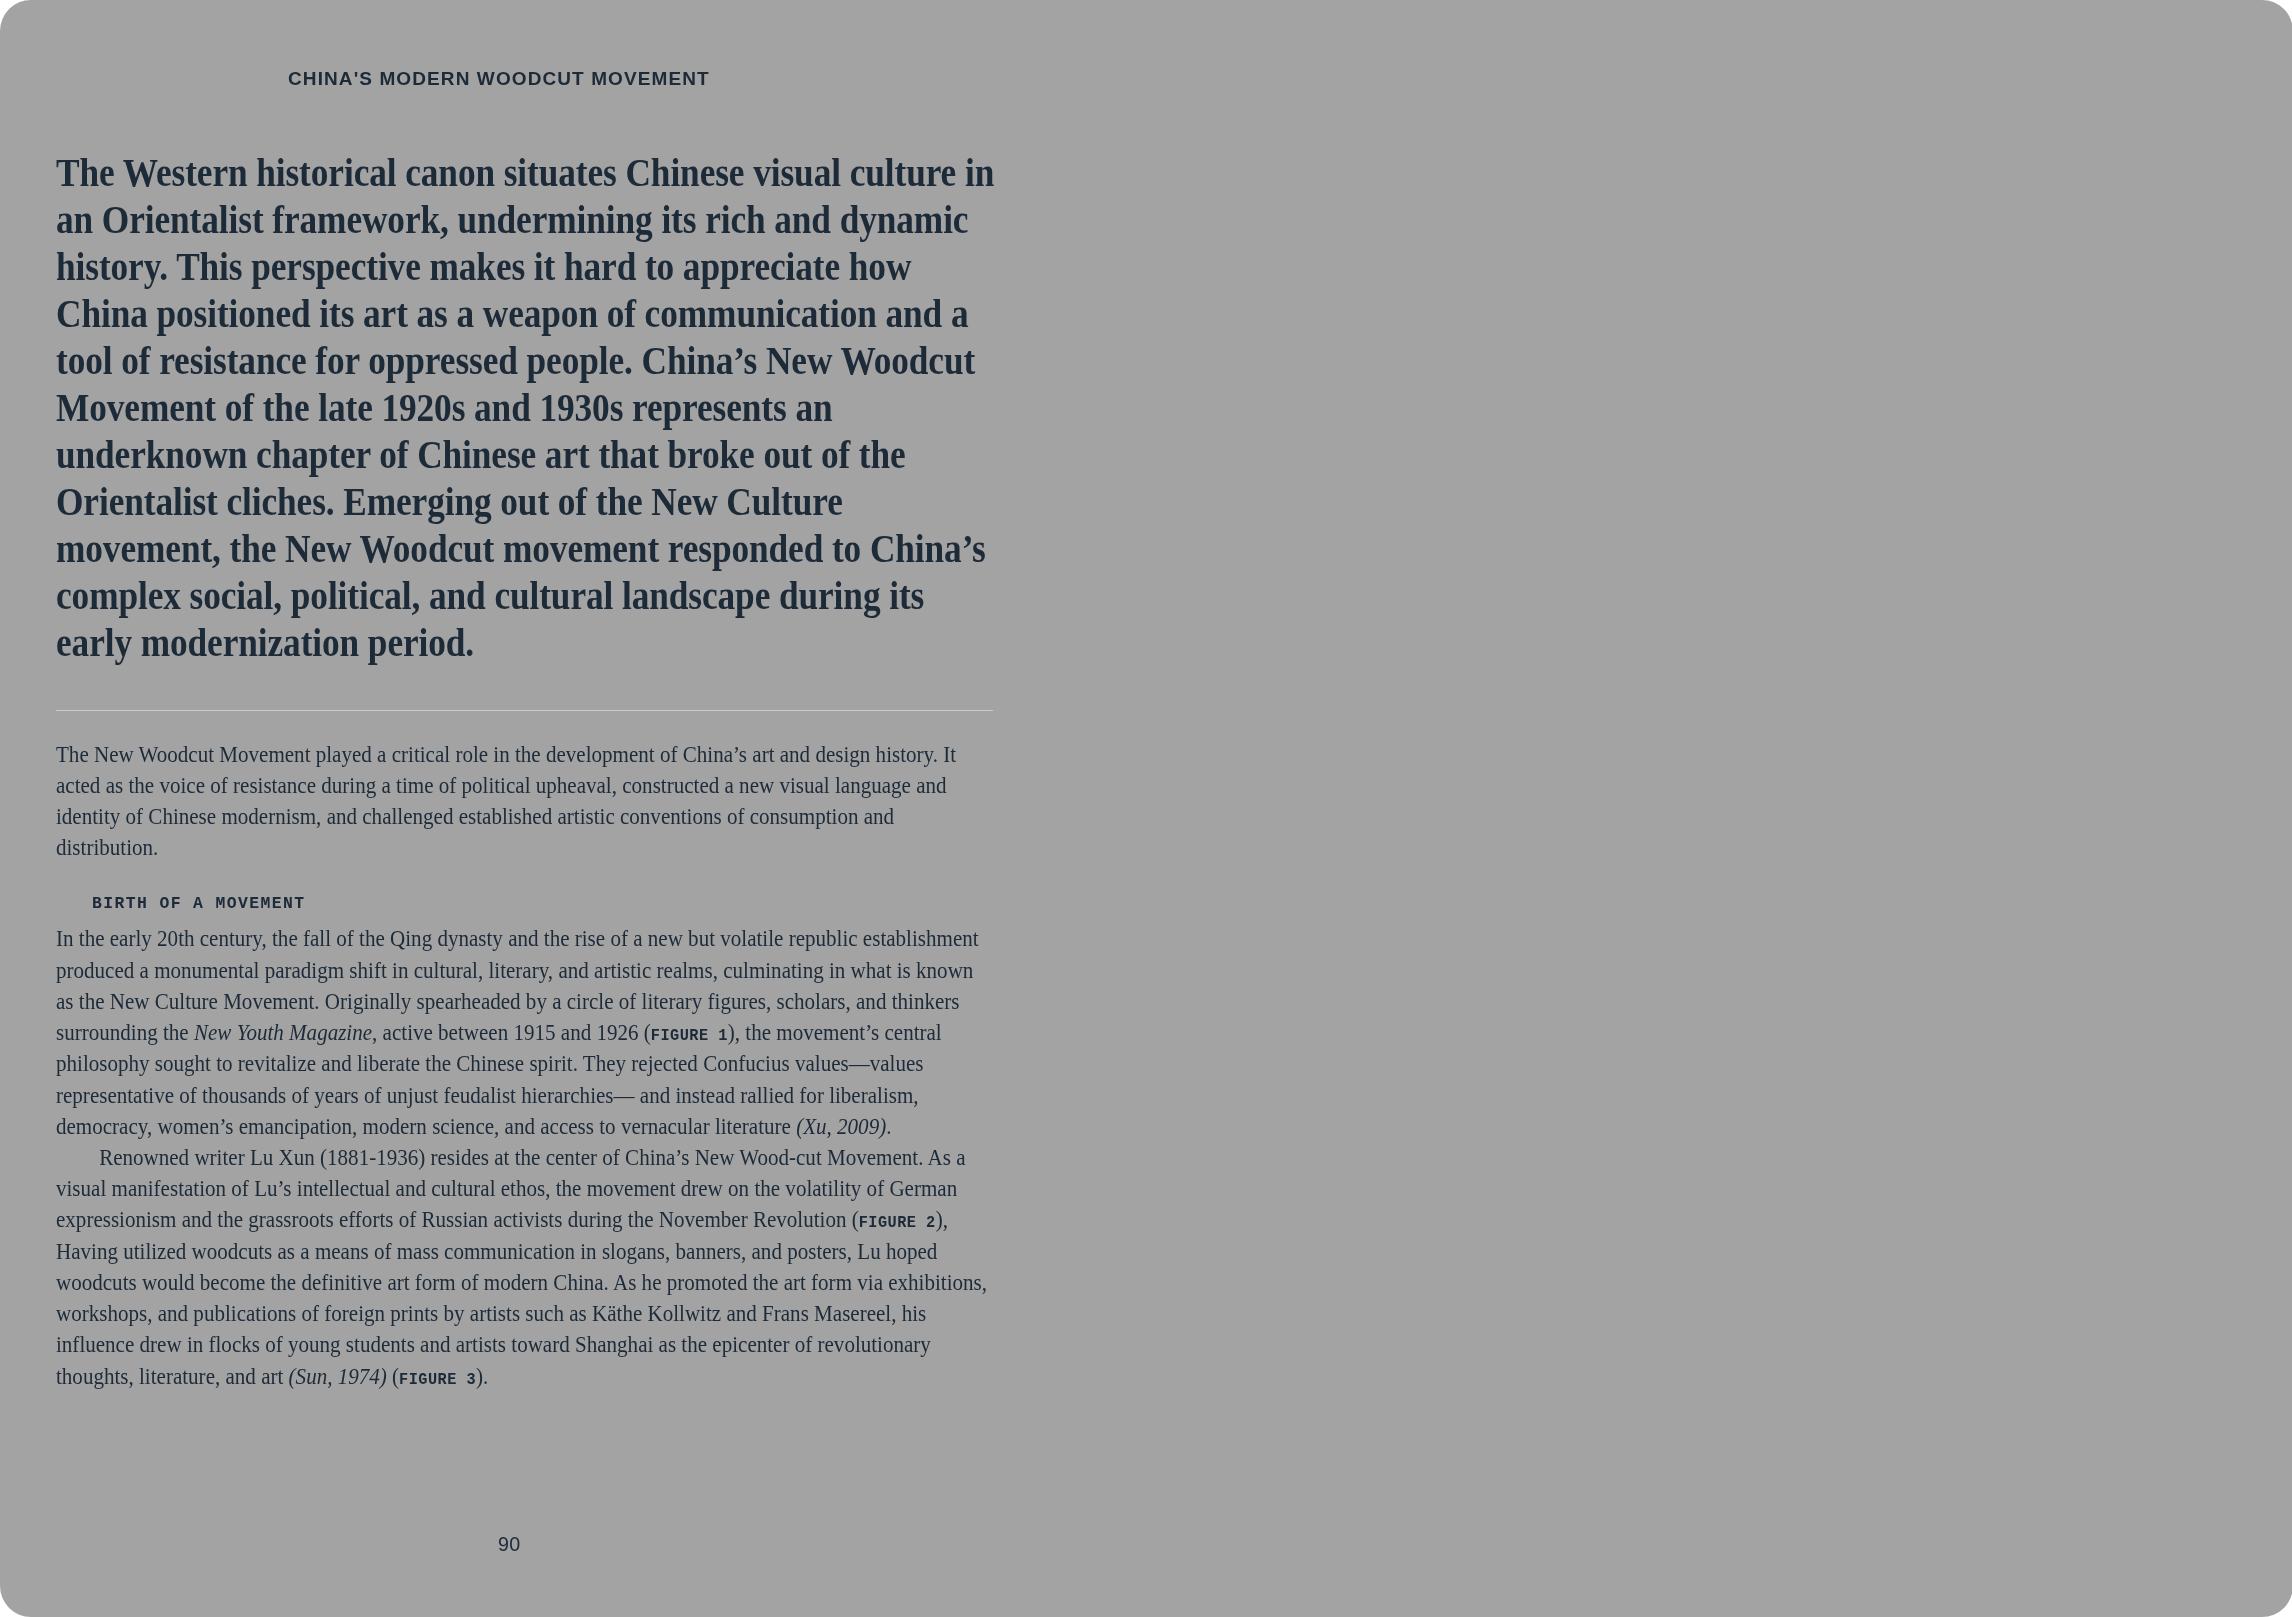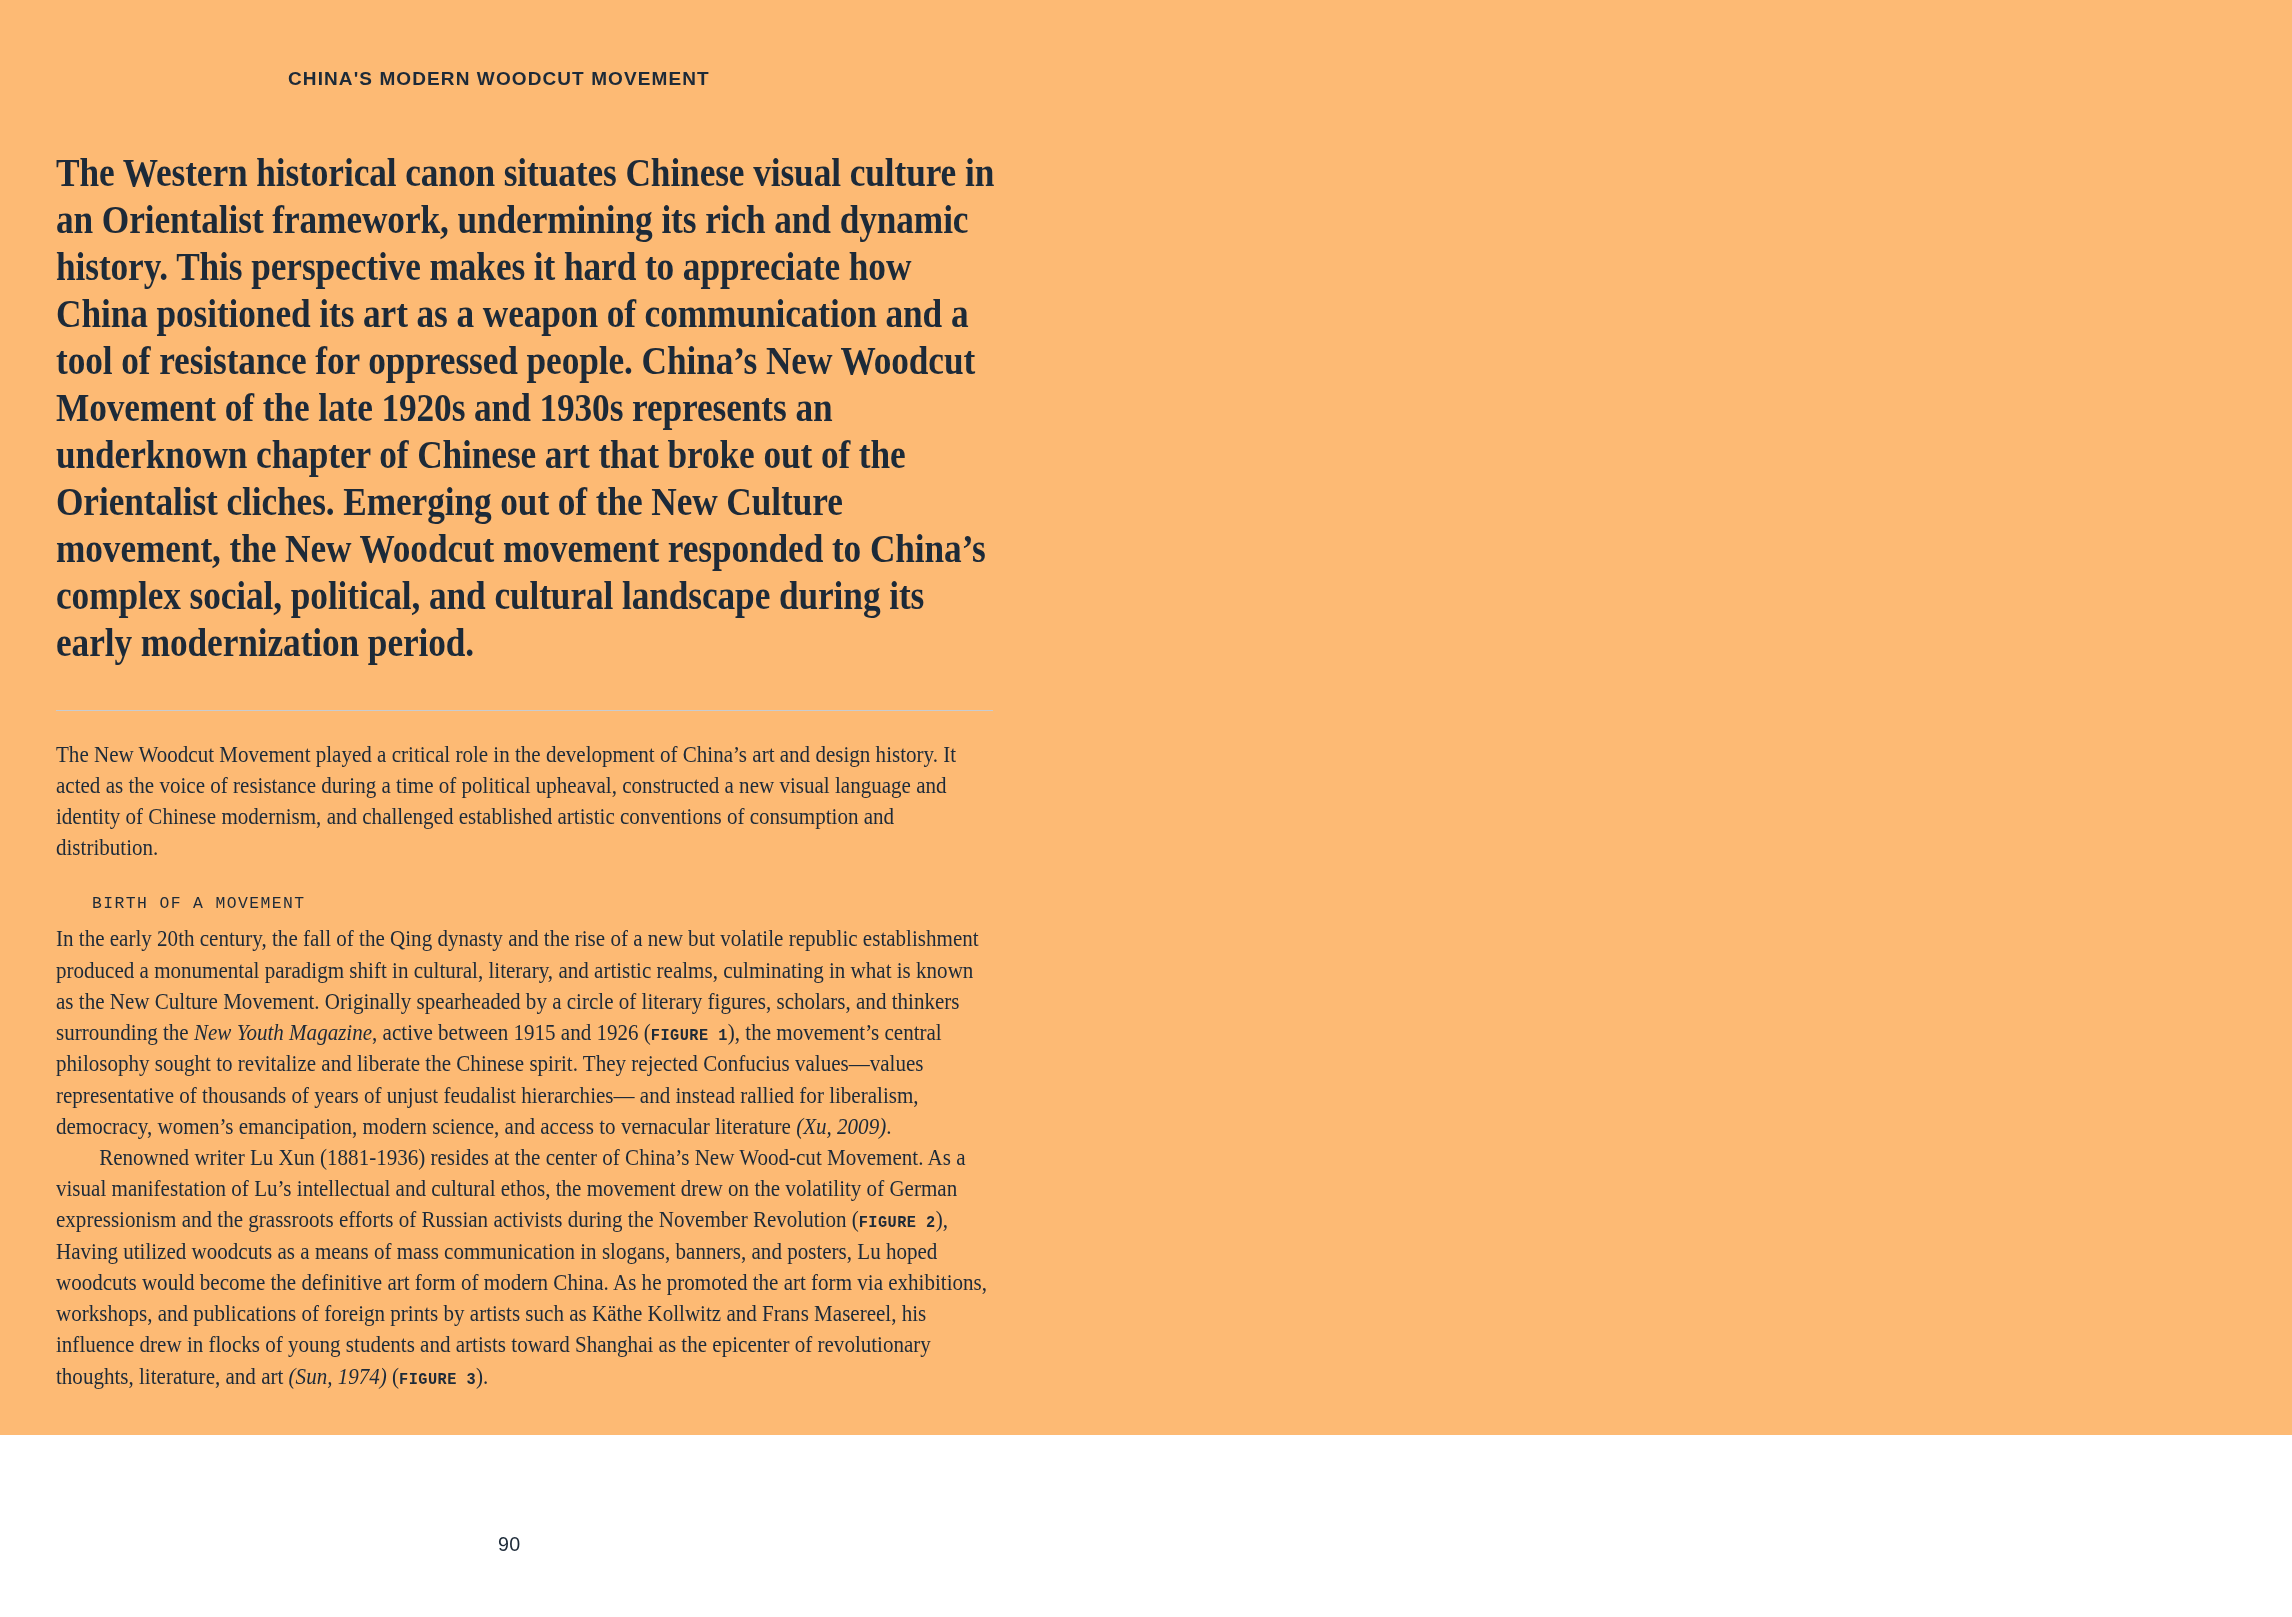--- a/index.html
+++ b/index.html
@@ -13,24 +13,25 @@
     height: 1617px;
     overflow: hidden;
     font-family: "Liberation Serif", "DejaVu Serif", serif;
     color: #1d2a38;
     -webkit-font-smoothing: antialiased;
   }
 
   .spread {
     position: relative;
     width: 2293px;
-    height: 1435px;
-    background: #fdba74;
+    height: 1617px;
+    background: #a3a3a3;
     box-sizing: border-box;
     display: flex;
+    border-radius: 31px;
   }
 
   .page {
     position: relative;
     width: 1146px;
     height: 1617px;
     box-sizing: border-box;
   }
 
   .page-left  { padding: 0; }
@@ -104,21 +105,21 @@
   }
   .body-col p.indent { text-indent: 2.05em; }
 
   .left-body {
     margin-top: 28px;
   }
 
   
   .sect {
     font-family: "Liberation Mono", "DejaVu Sans Mono", monospace;
-    font-weight: 400;
+    font-weight: 700;
     font-size: 16.4px;
     letter-spacing: 1.4px;
     color: #1d2a38;
     margin: 27px 0 8px 36px;
     text-transform: uppercase;
     white-space: nowrap;
   }
   .sect-first { margin-top: 29.6px; }
 
   

